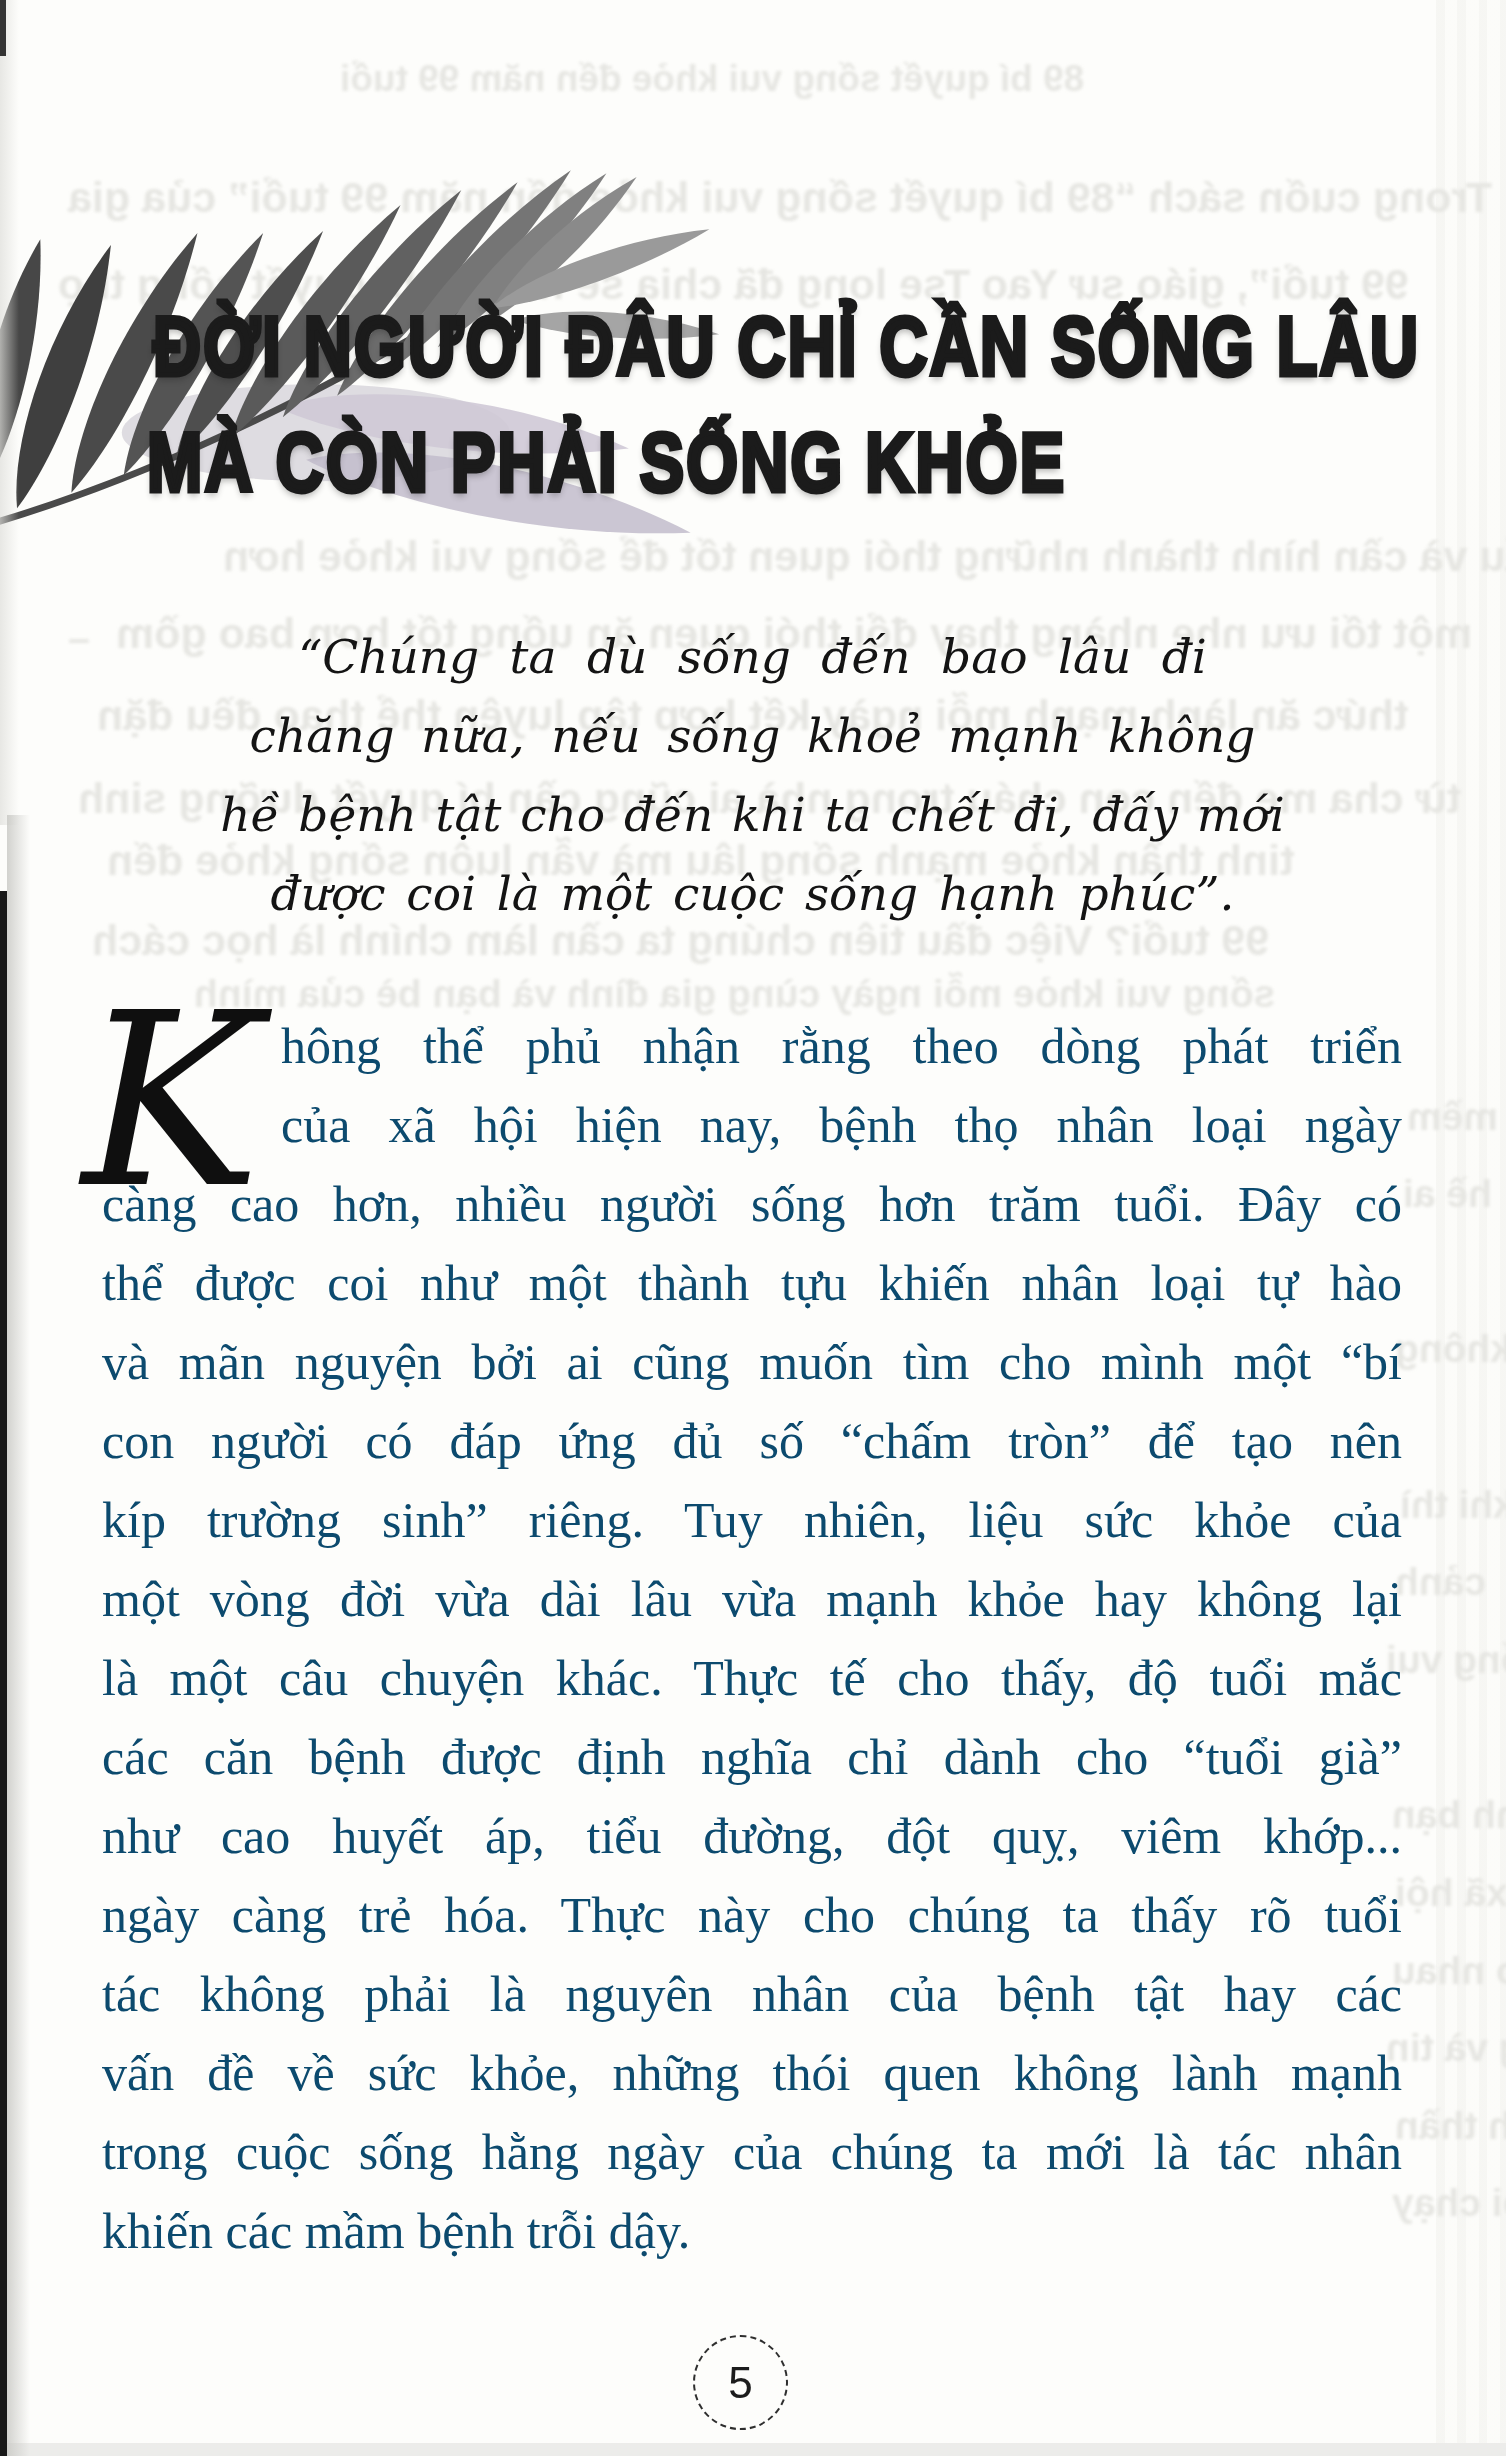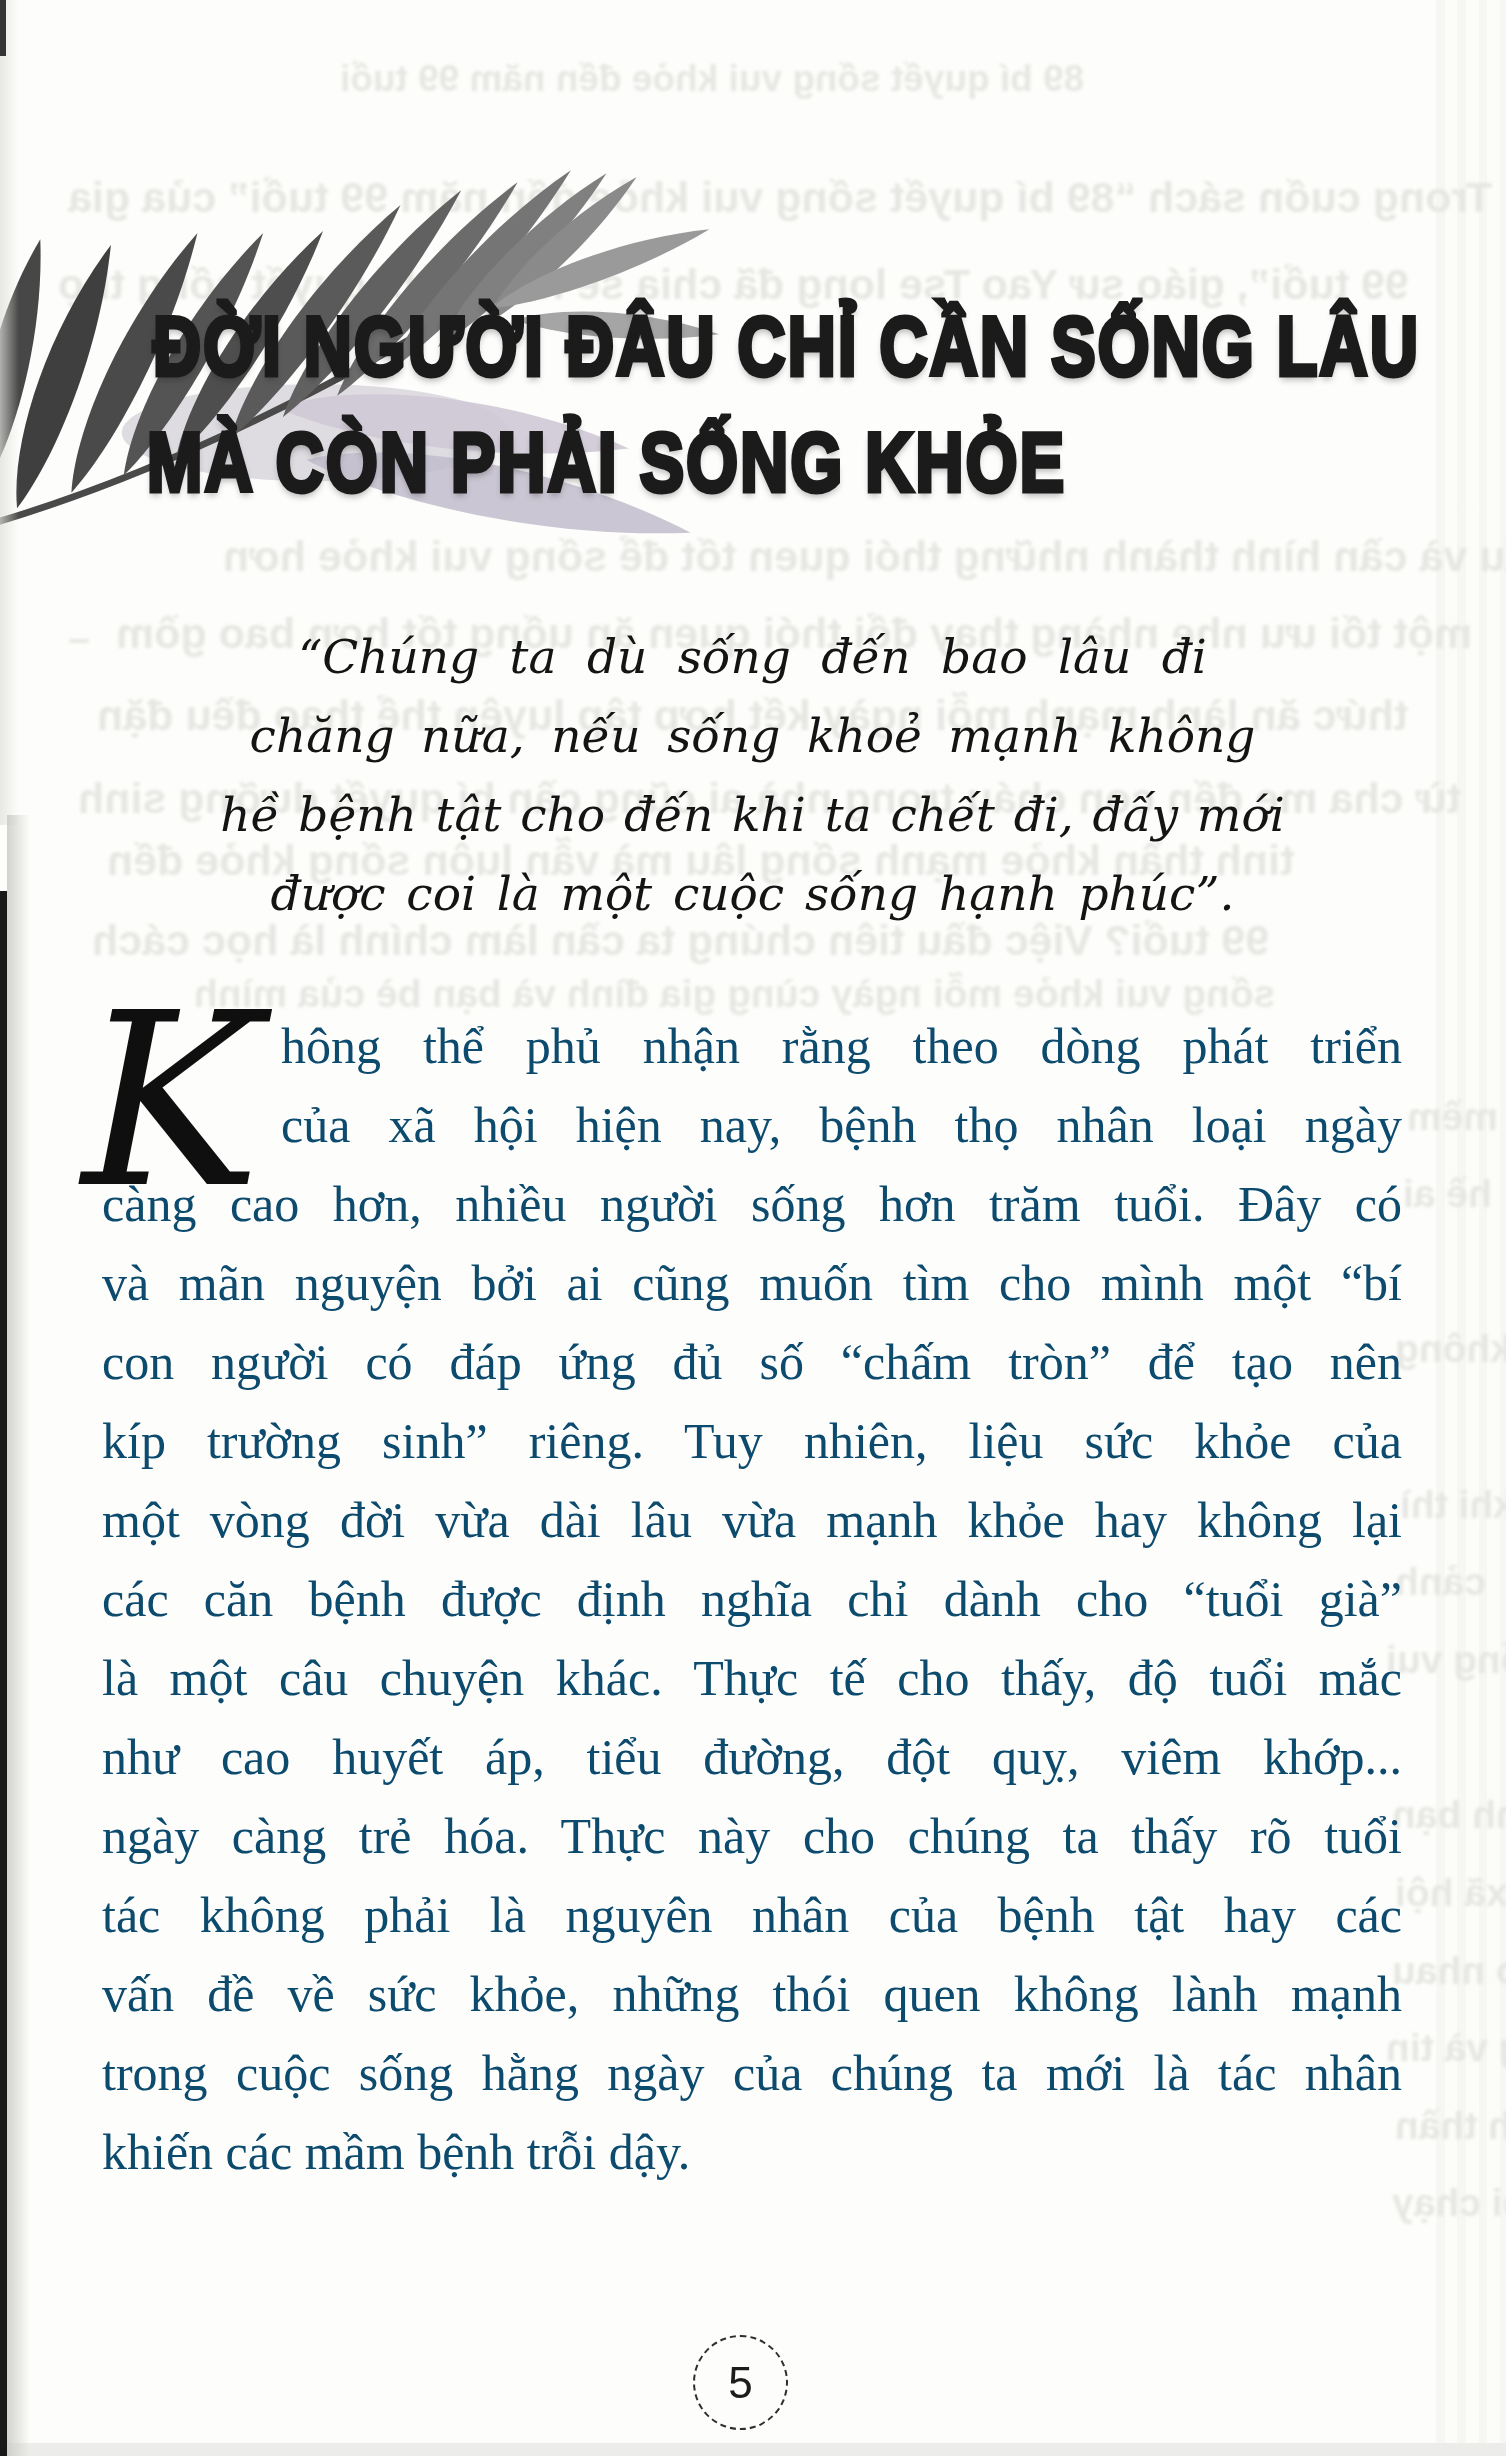--- a/index.html
+++ b/index.html
@@ -143,26 +143,27 @@
     <div class="quote-line" style="word-spacing: 11.6px;">chăng nữa, nếu sống khoẻ mạnh không</div>
     <div class="quote-line" style="word-spacing: 3.9px;">hề bệnh tật cho đến khi ta chết đi, đấy mới</div>
     <div class="quote-line" style="word-spacing: 5.8px;">được coi là một cuộc sống hạnh phúc”.</div>
   </div>
 
 <div class="dropcap">K</div>
 <div class="para" id="para">
     <div class="para-line indent">hông thể phủ nhận rằng theo dòng phát triển</div>
     <div class="para-line indent">của xã hội hiện nay, bệnh thọ nhân loại ngày</div>
     <div class="para-line">càng cao hơn, nhiều người sống hơn trăm tuổi. Đây có</div>
+    <div class="para-line">thể được coi như một thành tựu khiến nhân loại tự hào</div>
     <div class="para-line">và mãn nguyện bởi ai cũng muốn tìm cho mình một “bí</div>
     <div class="para-line">con người có đáp ứng đủ số “chấm tròn” để tạo nên</div>
     <div class="para-line">kíp trường sinh” riêng. Tuy nhiên, liệu sức khỏe của</div>
     <div class="para-line">một vòng đời vừa dài lâu vừa mạnh khỏe hay không lại</div>
+    <div class="para-line">là một câu chuyện khác. Thực tế cho thấy, độ tuổi mắc</div>
     <div class="para-line">các căn bệnh được định nghĩa chỉ dành cho “tuổi già”</div>
-    <div class="para-line">là một câu chuyện khác. Thực tế cho thấy, độ tuổi mắc</div>
     <div class="para-line">như cao huyết áp, tiểu đường, đột quỵ, viêm khớp...</div>
     <div class="para-line">ngày càng trẻ hóa. Thực này cho chúng ta thấy rõ tuổi</div>
     <div class="para-line">tác không phải là nguyên nhân của bệnh tật hay các</div>
     <div class="para-line">vấn đề về sức khỏe, những thói quen không lành mạnh</div>
     <div class="para-line">trong cuộc sống hằng ngày của chúng ta mới là tác nhân</div>
     <div class="para-line last">khiến các mầm bệnh trỗi dậy.</div>
   </div>
 
 <div class="page-num-circle">
   <span class="page-num">5</span>

